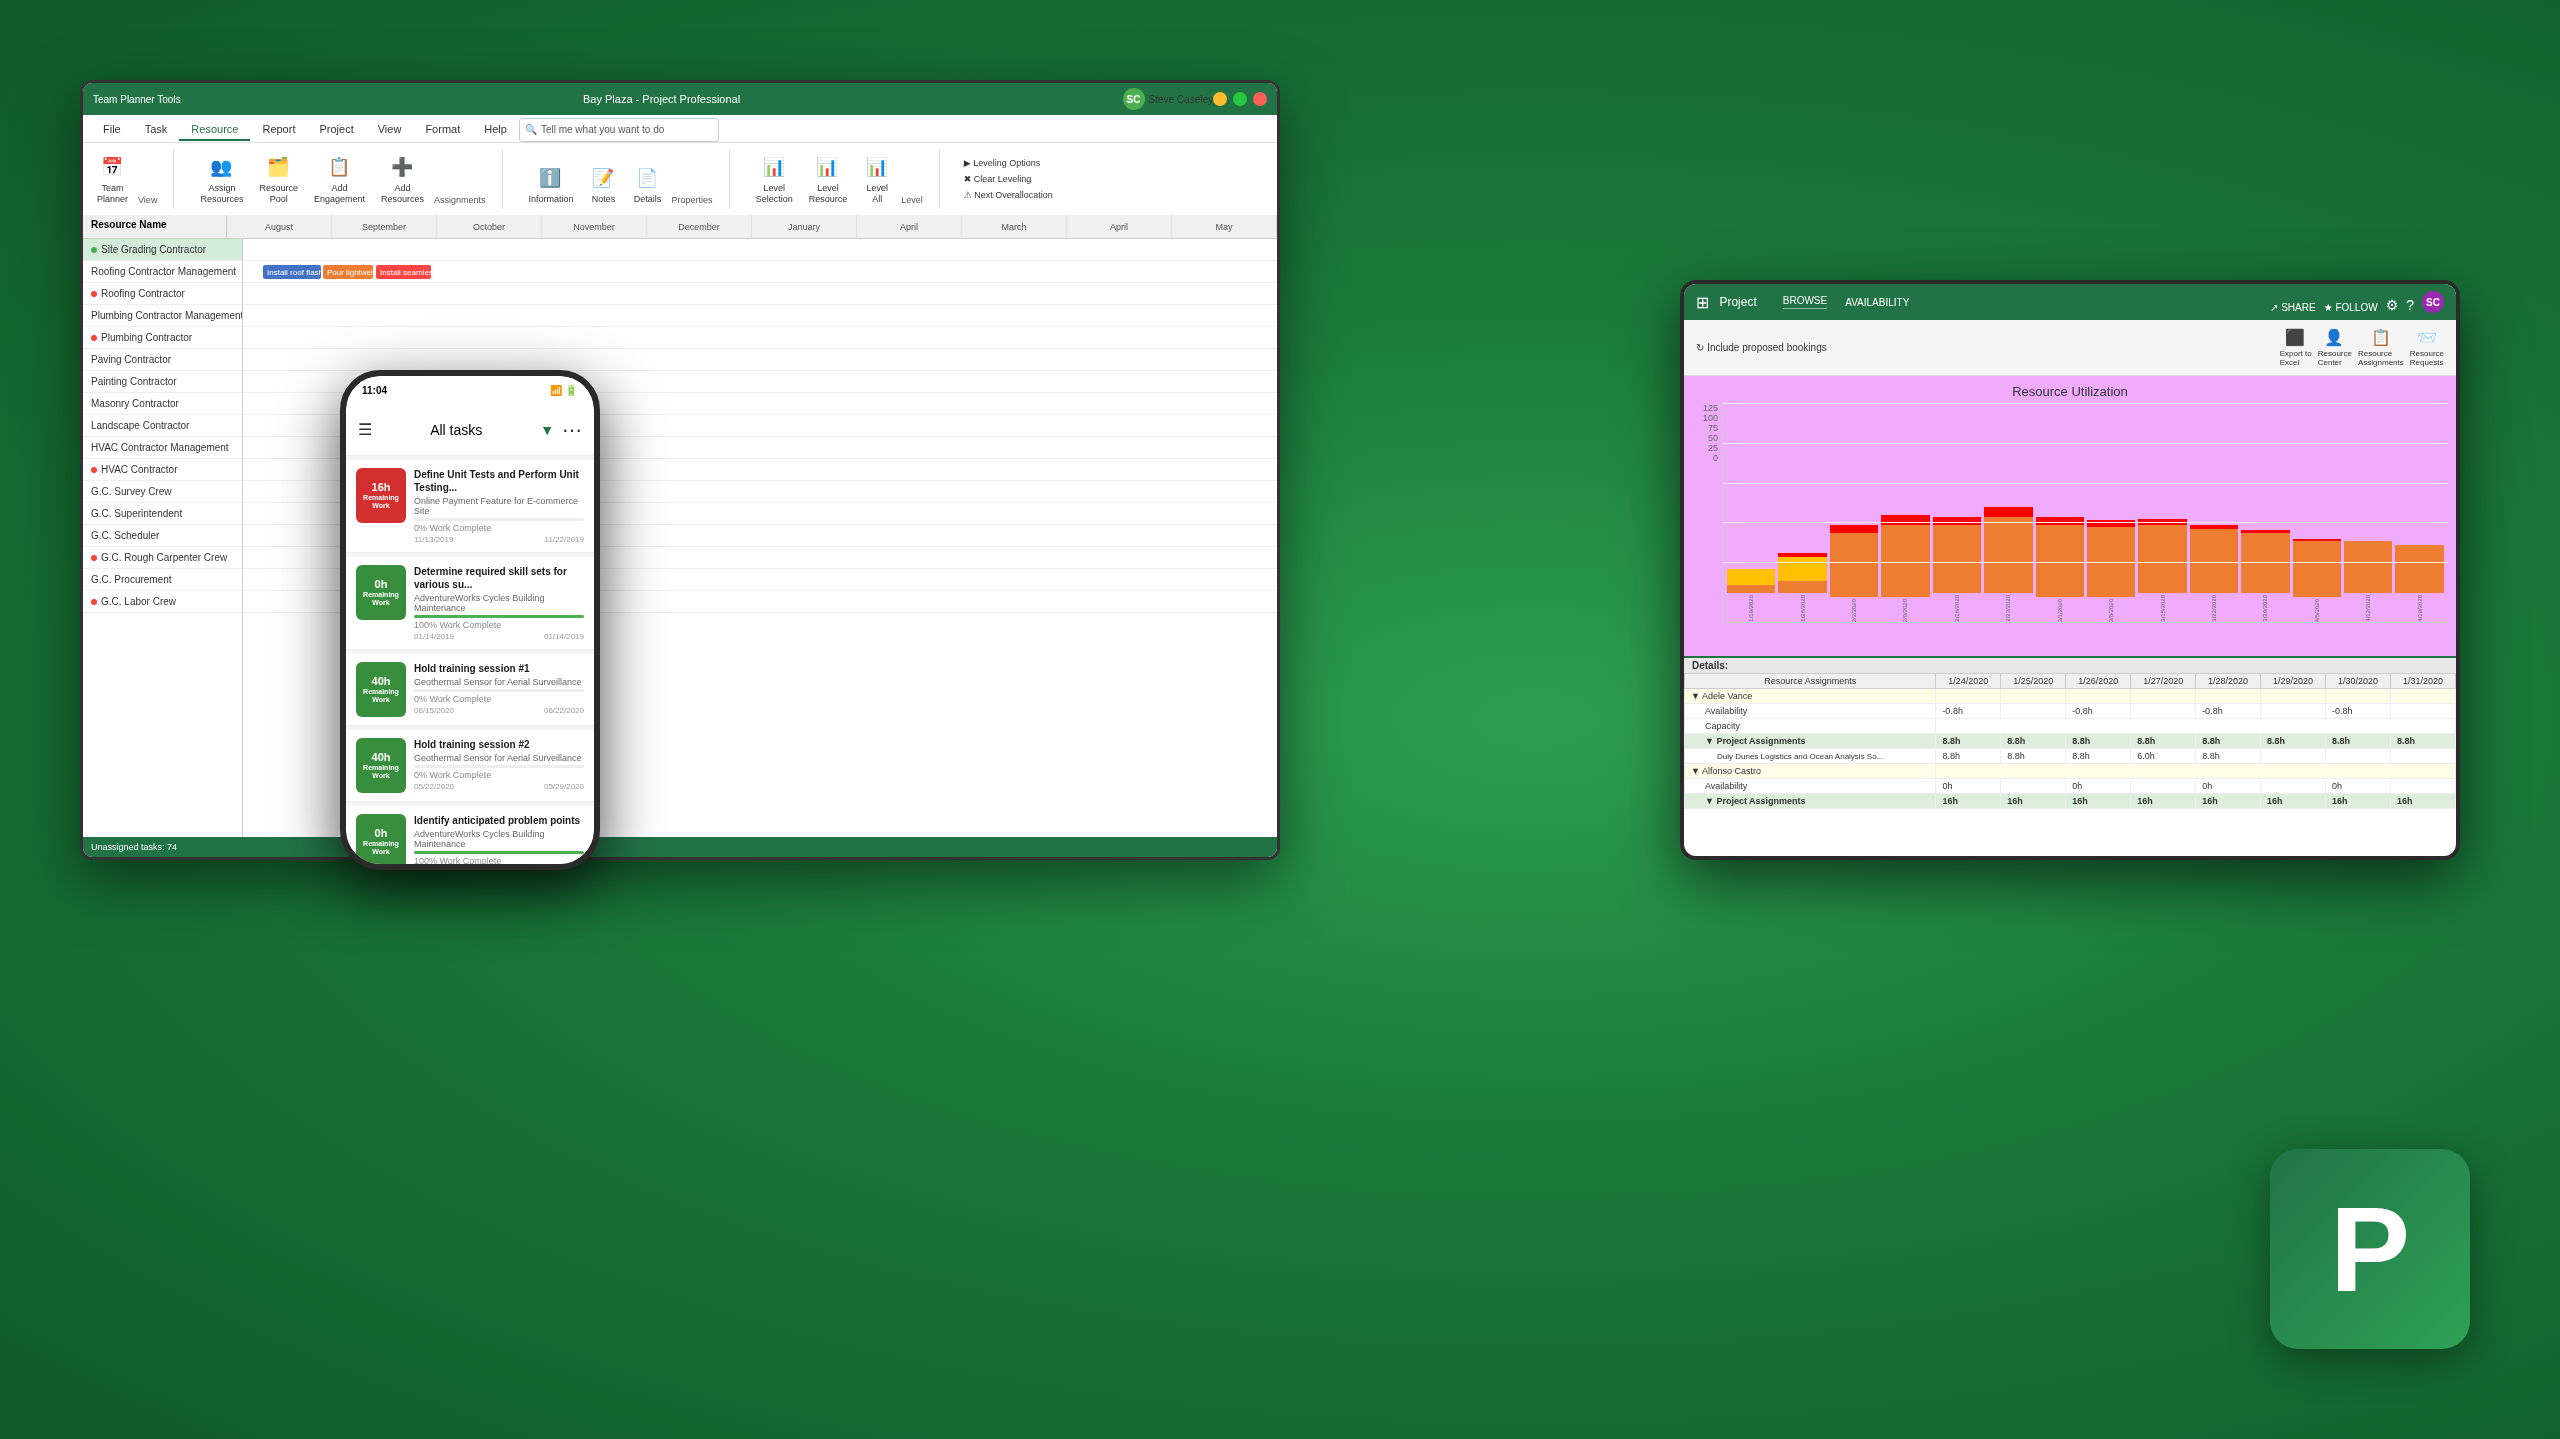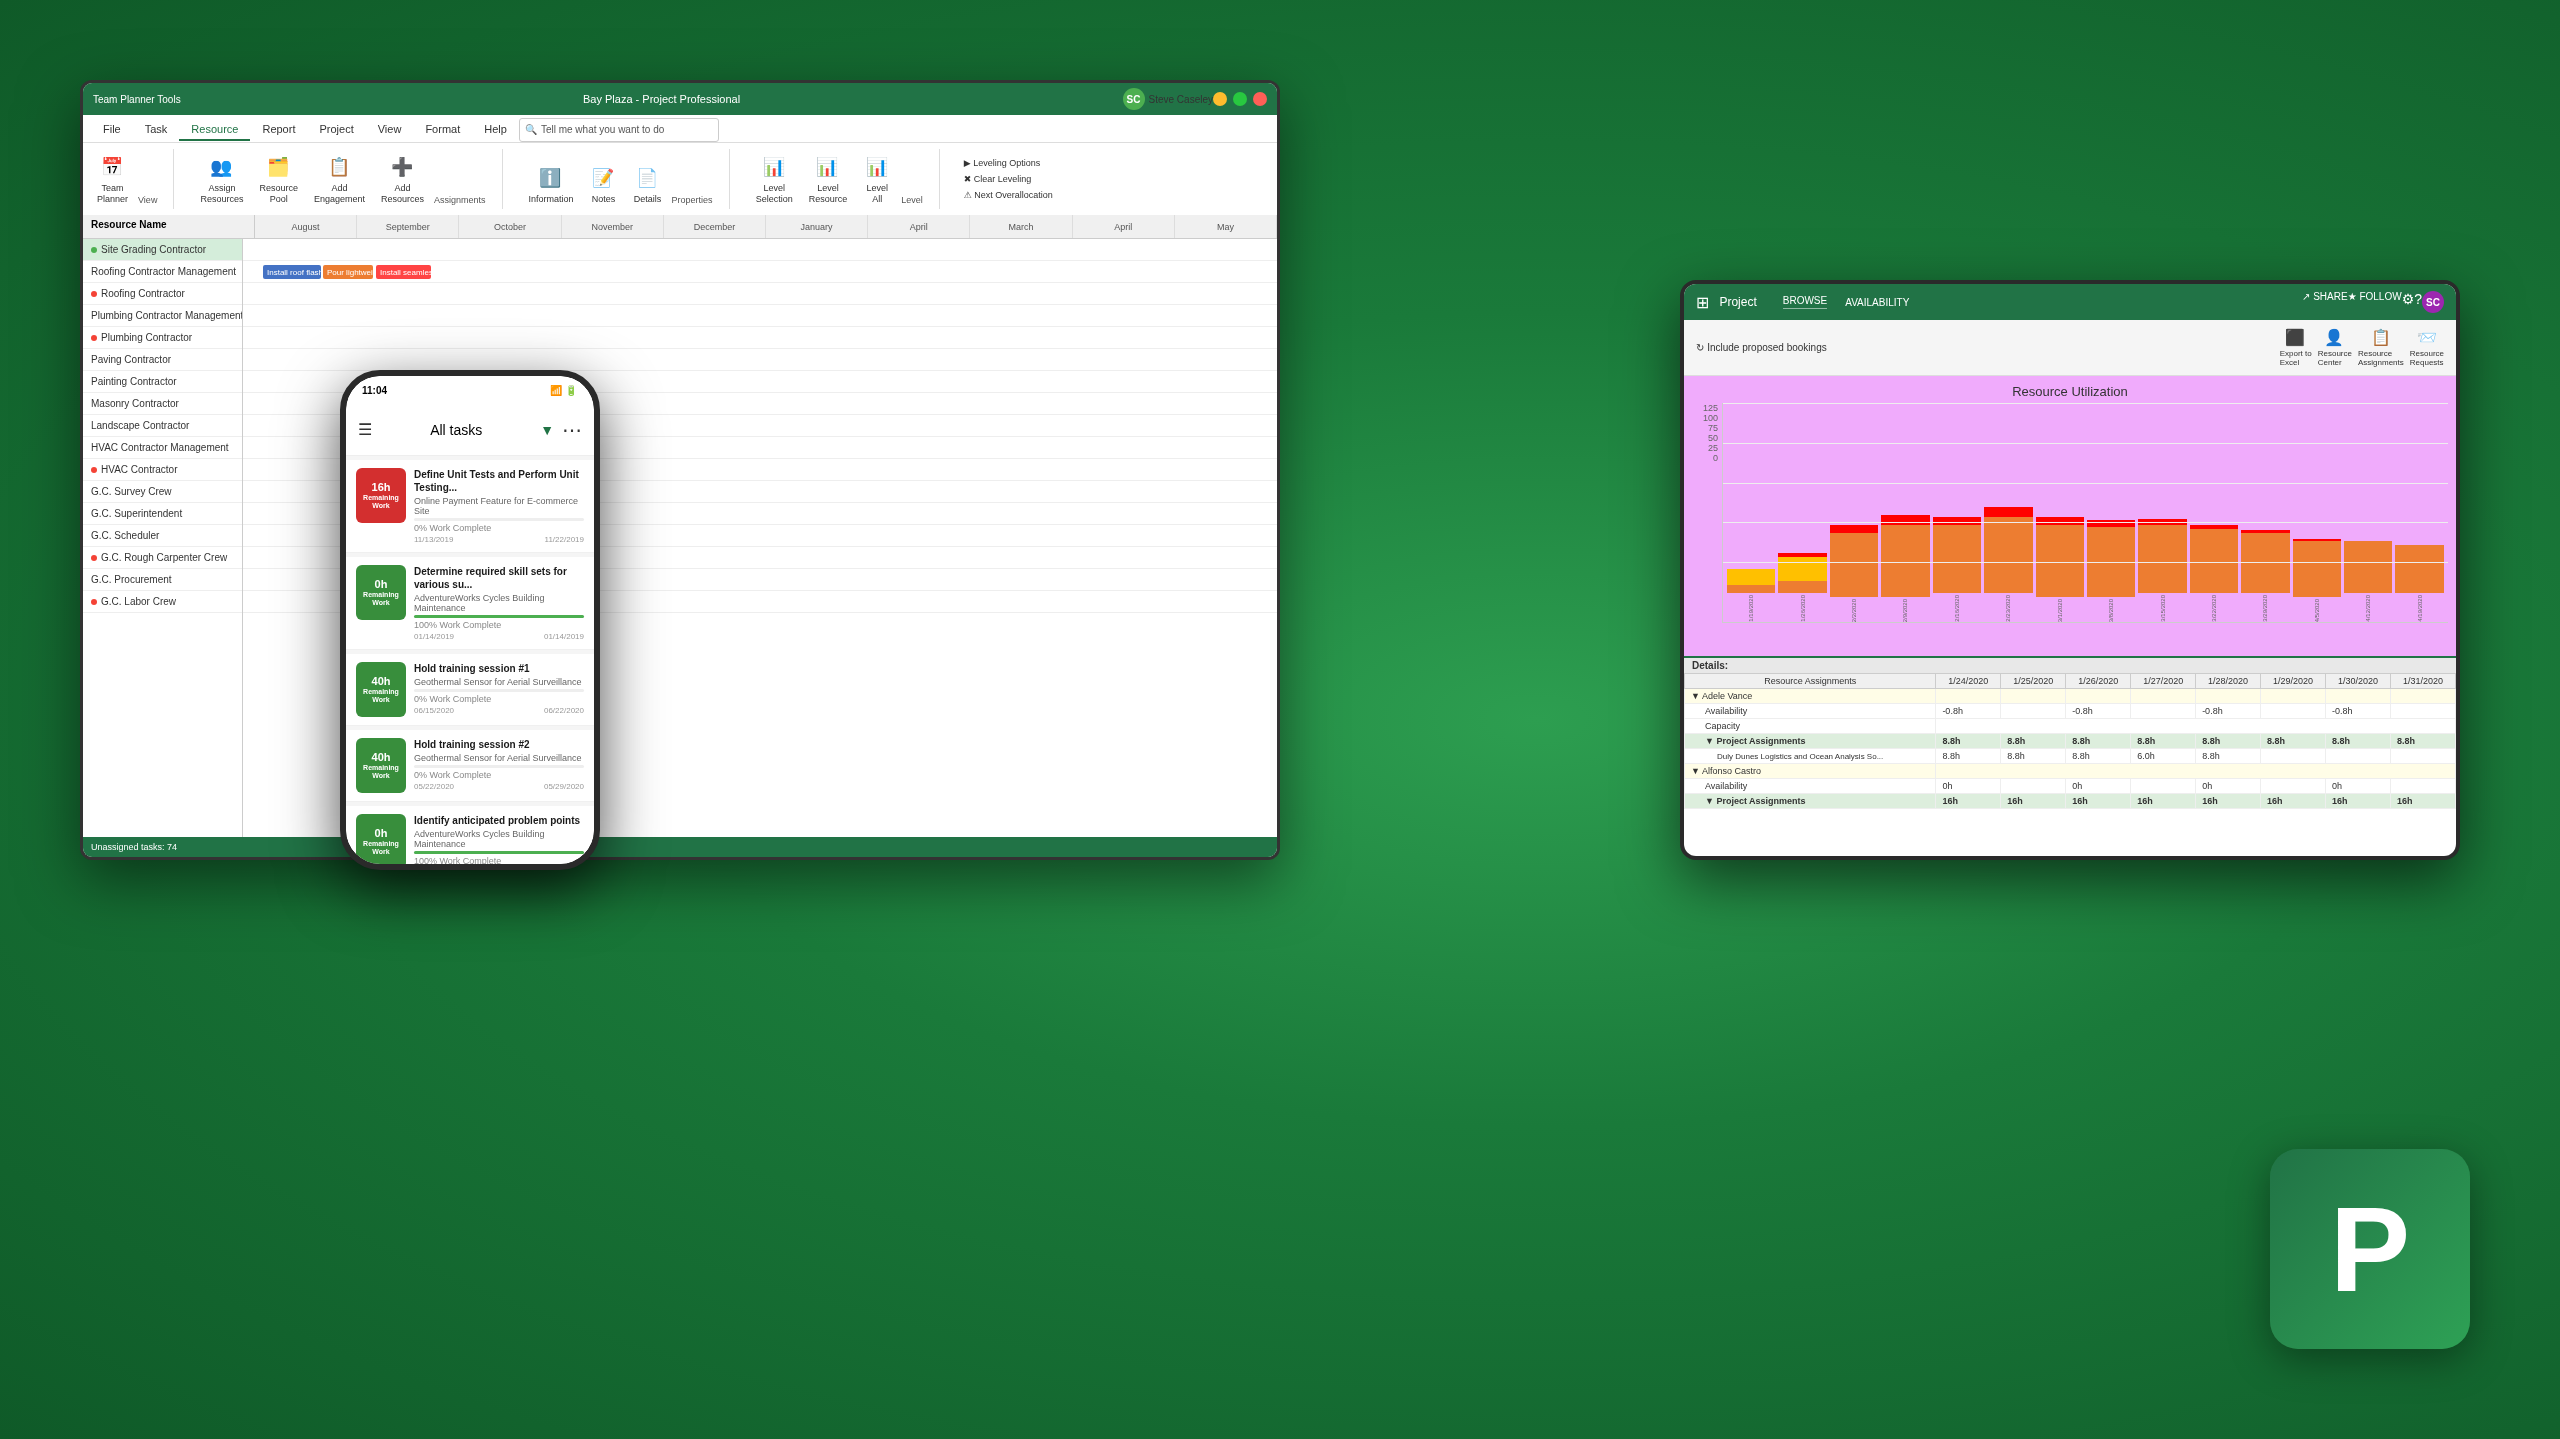--- a/index.html
+++ b/index.html
@@ -673,21 +673,21 @@
       </div>
 
       <div style="display:flex;flex-direction:column;gap:4px;">
         <div class="ribbon-small-btn">▶ Leveling Options</div>
         <div class="ribbon-small-btn">✖ Clear Leveling</div>
         <div class="ribbon-small-btn">⚠ Next Overallocation</div>
       </div>
     </div>
 
     <div style="display:flex;height:24px;background:#f0f0f0;border-bottom:1px solid #ccc;">
-      <div style="width:172px;padding:4px 8px;font-size:10px;font-weight:bold;border-right:1px solid #ccc;">Resource Name</div>
+      <div style="width:144px;padding:4px 8px;font-size:10px;font-weight:bold;border-right:1px solid #ccc;">Resource Name</div>
       <div style="flex:1;display:flex;overflow:hidden;">
         <div style="display:flex;width:100%;">
           <div class="month-cell">August</div>
           <div class="month-cell">September</div>
           <div class="month-cell">October</div>
           <div class="month-cell">November</div>
           <div class="month-cell">December</div>
           <div class="month-cell">January</div>
           <div class="month-cell">April</div>
           <div class="month-cell">March</div>
@@ -786,21 +786,21 @@
 
 <div class="tablet-screen">
   <div class="tablet-inner">
     <div class="resource-util">
 
       <div class="util-header">
         <span style="font-size:16px;">⊞</span>
         <span>Project</span>
         <span style="margin-left:16px;font-size:10px;border-bottom:1px solid rgba(255,255,255,0.5);padding-bottom:2px;">BROWSE</span>
         <span style="font-size:10px;margin-left:8px;">AVAILABILITY</span>
-        <div style="margin-left:auto;display:flex;align-items:flex-start;">
+        <div style="margin-left:auto;display:flex;align-items:flex-end;gap:8px;">
           <span style="font-size:10px;">↗ SHARE</span>
           <span style="font-size:10px;">★ FOLLOW</span>
           <span style="font-size:14px;">⚙</span>
           <span style="font-size:14px;">?</span>
           <div class="avatar-circle" style="background:#9c27b0;">SC</div>
         </div>
       </div>
 
       <div class="util-toolbar">
         <div style="font-size:10px;color:#333;">↻ Include proposed bookings</div>

